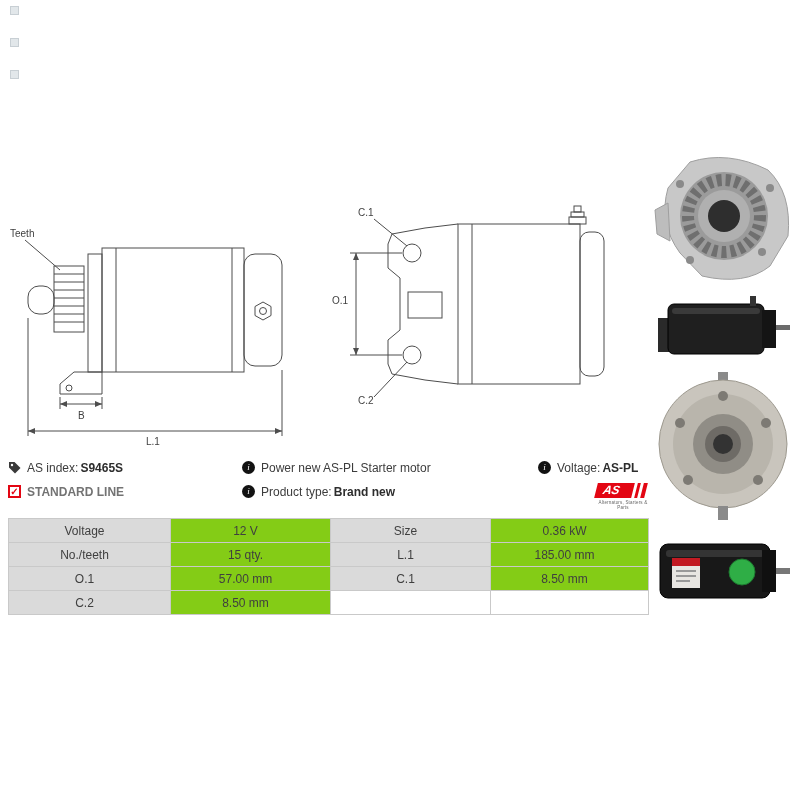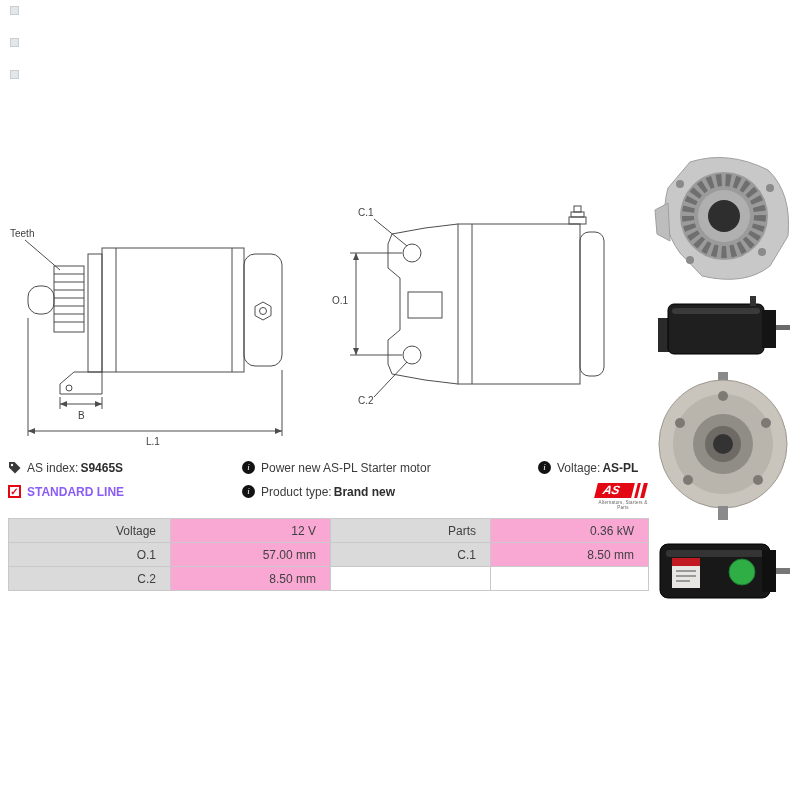--- a/index.html
+++ b/index.html
@@ -6,38 +6,38 @@
   body{width:800px;height:800px;background:#ffffff;position:relative;overflow:hidden;
        font-family:"Liberation Sans",sans-serif;color:#3c3c3c;font-size:12px}
   .abs{position:absolute}
   .bullet{position:absolute;width:7px;height:7px;background:#e2e7ea;border:1px solid #c8cfd4}
   svg .ln{stroke:#4d4d4d;fill:none;stroke-width:1}
   svg .dtext{font-size:10px;fill:#3f3f3f;stroke:none}
   svg .arr{fill:#4d4d4d;stroke:none}
   .info-line{position:absolute;height:15px;display:flex;align-items:flex-start;gap:6px;white-space:nowrap}
   .info-line .lbl{margin-right:2px}
   .info-line b{font-weight:bold;color:#2d2d2d}
-  .red-bold{color:#8b5cf6;font-weight:bold}
+  .red-bold{color:#737373;font-weight:bold}
   .ico-info{display:inline-block;width:13px;height:13px;border-radius:50%;background:#121212;color:#fff;
             font-size:9px;line-height:13px;text-align:center;font-style:italic;
             font-family:"Liberation Serif",serif;flex:0 0 auto}
   .chk{display:inline-block;width:13px;height:13px;border:2px solid #e30613;box-sizing:border-box;
        color:#e30613;font-size:10px;font-weight:bold;line-height:9px;text-align:center;flex:0 0 auto}
   .logo-flag{position:relative;width:50px;height:15px;background:#e30613;transform:skewX(-14deg);
              color:#fff;font-weight:bold;font-style:italic;font-size:12px;line-height:15px;
              padding-left:7px;box-sizing:border-box;overflow:hidden}
   .logo-flag i{position:absolute;top:0;width:3px;height:15px;background:#fff}
   .logo-flag .s1{right:10px}.logo-flag .s2{right:4px}
   .logo-tag{font-size:4.5px;color:#666;text-align:center;margin-top:2px;letter-spacing:.2px}
   table.spec{position:absolute;left:8px;top:518px;width:640px;border-collapse:collapse;
              table-layout:fixed;font-size:12px;color:#3f3f3f}
-  table.spec td{height:23px;padding:0 14px 0 4px;border:1px solid #c9c9c9;text-align:right;
+  table.spec td{height:23px;padding:0 14px 0 4px;border:1px solid #c9c9c9;text-align:center;
                 overflow:hidden;white-space:nowrap}
   td.lab{background:#dadada}
-  td.val{background:#f9a8d4}
+  td.val{background:#84cc16}
   td.none{border:none;background:#ffffff}
 </style>
 </head>
 <body>
 
 <div class="bullet" style="left:10px;top:6px"></div>
 <div class="bullet" style="left:10px;top:38px"></div>
 <div class="bullet" style="left:10px;top:70px"></div>
 
 <svg class="abs" style="left:8px;top:226px" width="288" height="222" viewBox="0 0 288 222">
@@ -200,22 +200,28 @@
   <colgroup>
       <col style="width:162px">
       <col style="width:160px">
       <col style="width:160px">
       <col style="width:158px">
     </colgroup>
   <tbody>
     <tr>
       <td class="lab">Voltage</td>
       <td class="val">12 V</td>
-      <td class="lab">Parts</td>
+      <td class="lab">Size</td>
       <td class="val">0.36 kW</td>
+    </tr>
+    <tr>
+      <td class="lab">No./teeth</td>
+      <td class="val">15 qty.</td>
+      <td class="lab">L.1</td>
+      <td class="val">185.00 mm</td>
     </tr>
     <tr>
       <td class="lab">O.1</td>
       <td class="val">57.00 mm</td>
       <td class="lab">C.1</td>
       <td class="val">8.50 mm</td>
     </tr>
     <tr>
       <td class="lab">C.2</td>
       <td class="val">8.50 mm</td>

